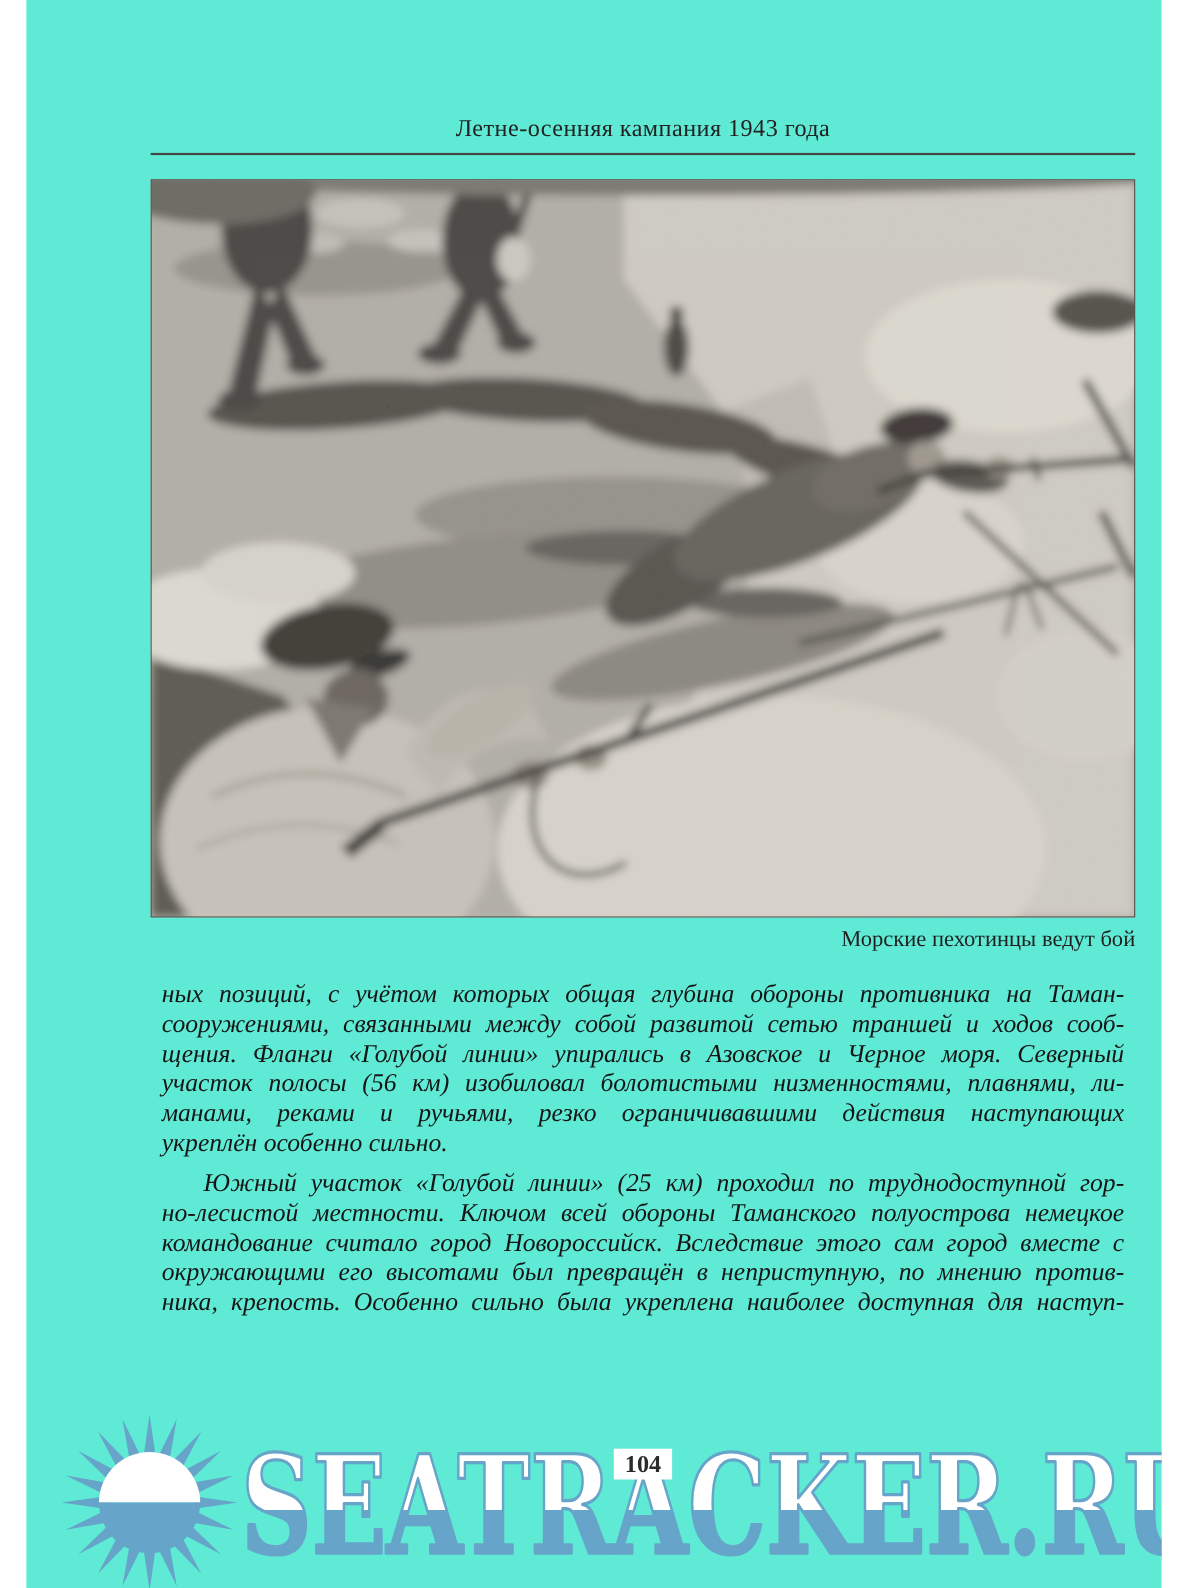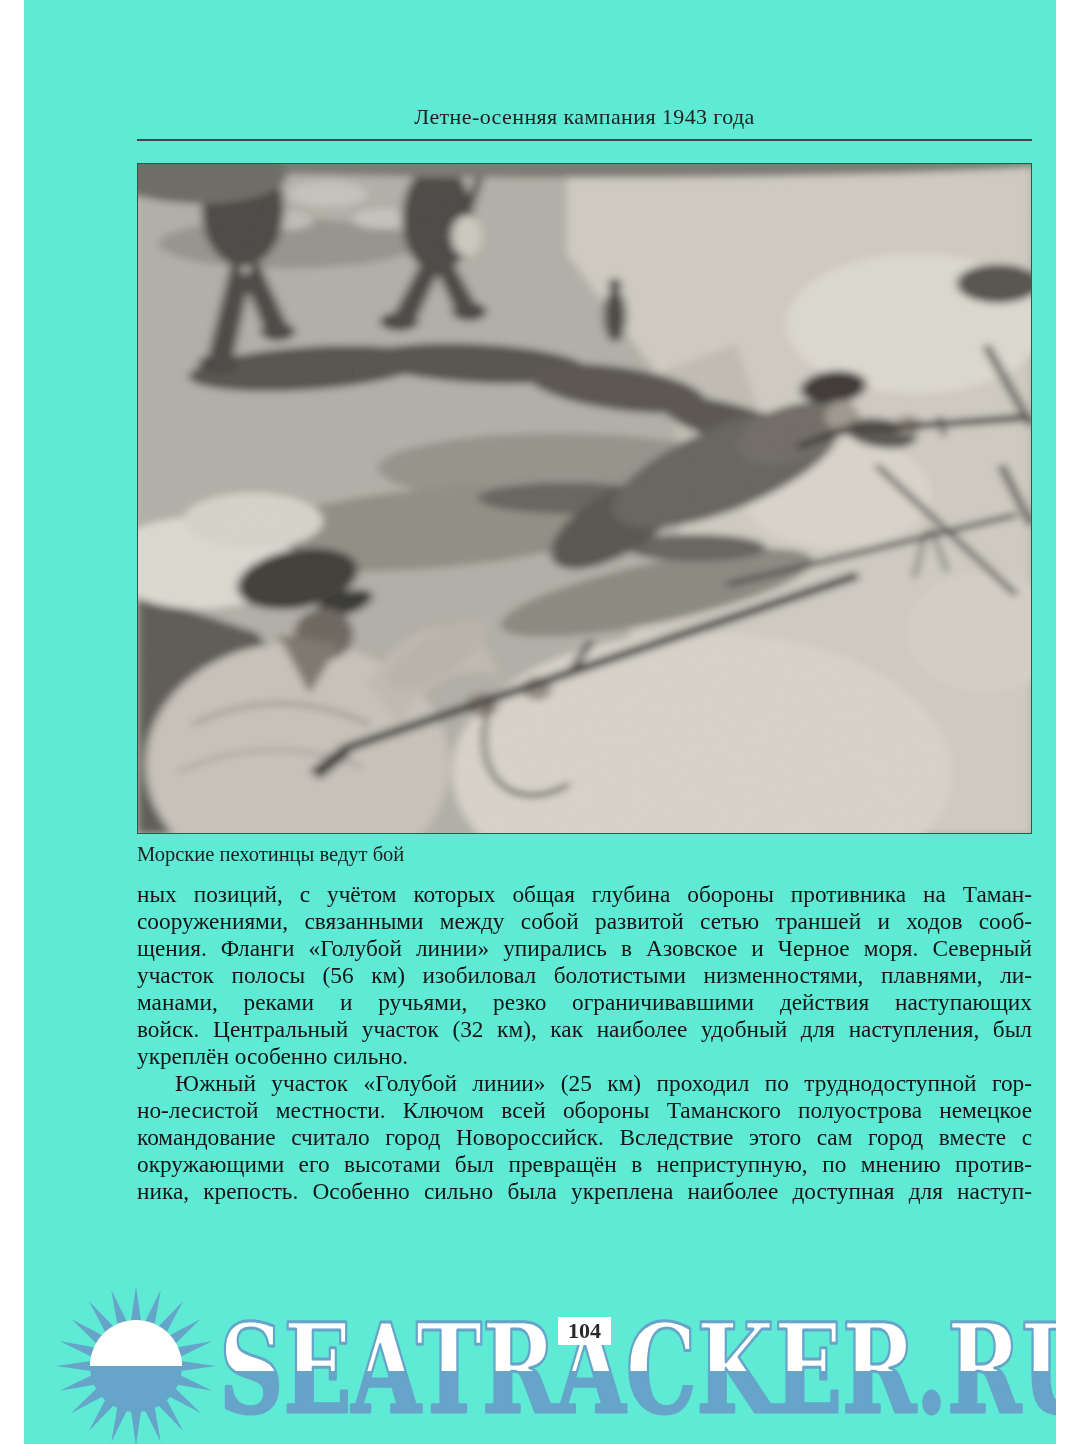--- a/index.html
+++ b/index.html
@@ -18,27 +18,27 @@
     position:absolute; top:139px; left:113px; width:895px; height:2px;
     background:#454545;
   }
   .photo-frame {
     position:absolute; top:163px; left:113px; width:895px; height:671px;
     background:#bab6ae; border:1px solid #4c4a46;
   }
   .photo-frame svg { display:block; width:100%; height:100%; }
   .caption {
     position:absolute; top:843px; left:113px; width:895px;
-    text-align:left; font-size:20.5px; color:#1e1e1e;
+    text-align:right; font-size:20.5px; color:#1e1e1e;
   }
   .body-text {
     position:absolute; top:881px; left:113px; width:895px;
     font-size:23.3px; line-height:27px; color:#151515;
   }
-  .para { margin:0; padding:0; }
+  .para { margin:10px; padding:0;font-style:italic; }
   .bl { display:block; text-align:justify; text-align-last:justify; }
   .bl.noj { text-align-last:left; }
   .bl.ind { text-indent:38px; }
   .pageno-wrap {
     position:absolute; top:1317px; left:113px; width:895px;
     text-align:center; z-index:3;
   }
   .pageno {
     display:inline-block; background:#ffffff; padding:1px 10px;
     font-size:22px; font-weight:bold; color:#2a2a2a;
@@ -172,21 +172,20 @@
 
   <div class="caption">Морские пехотинцы ведут бой</div>
 
   <main class="body-text">
     <p class="para">
       <span class="bl">ных позиций, с учётом которых общая глубина обороны противника на Таман-</span>
       <span class="bl">сооружениями, связанными между собой развитой сетью траншей и ходов сооб-</span>
       <span class="bl">щения. Фланги «Голубой линии» упирались в Азовское и Черное моря. Северный</span>
       <span class="bl">участок полосы (56 км) изобиловал болотистыми низменностями, плавнями, ли-</span>
       <span class="bl">манами, реками и ручьями, резко ограничивавшими действия наступающих</span>
-      <span class="bl">войск. Центральный участок (32 км), как наиболее удобный для наступления, был</span>
       <span class="bl noj">укреплён особенно сильно.</span>
     </p>
     <p class="para">
       <span class="bl ind">Южный участок «Голубой линии» (25 км) проходил по труднодоступной гор-</span>
       <span class="bl">но-лесистой местности. Ключом всей обороны Таманского полуострова немецкое</span>
       <span class="bl">командование считало город Новороссийск. Вследствие этого сам город вместе с</span>
       <span class="bl">окружающими его высотами был превращён в неприступную, по мнению против-</span>
       <span class="bl">ника, крепость. Особенно сильно была укреплена наиболее доступная для наступ-</span>
     </p>
   </main>

